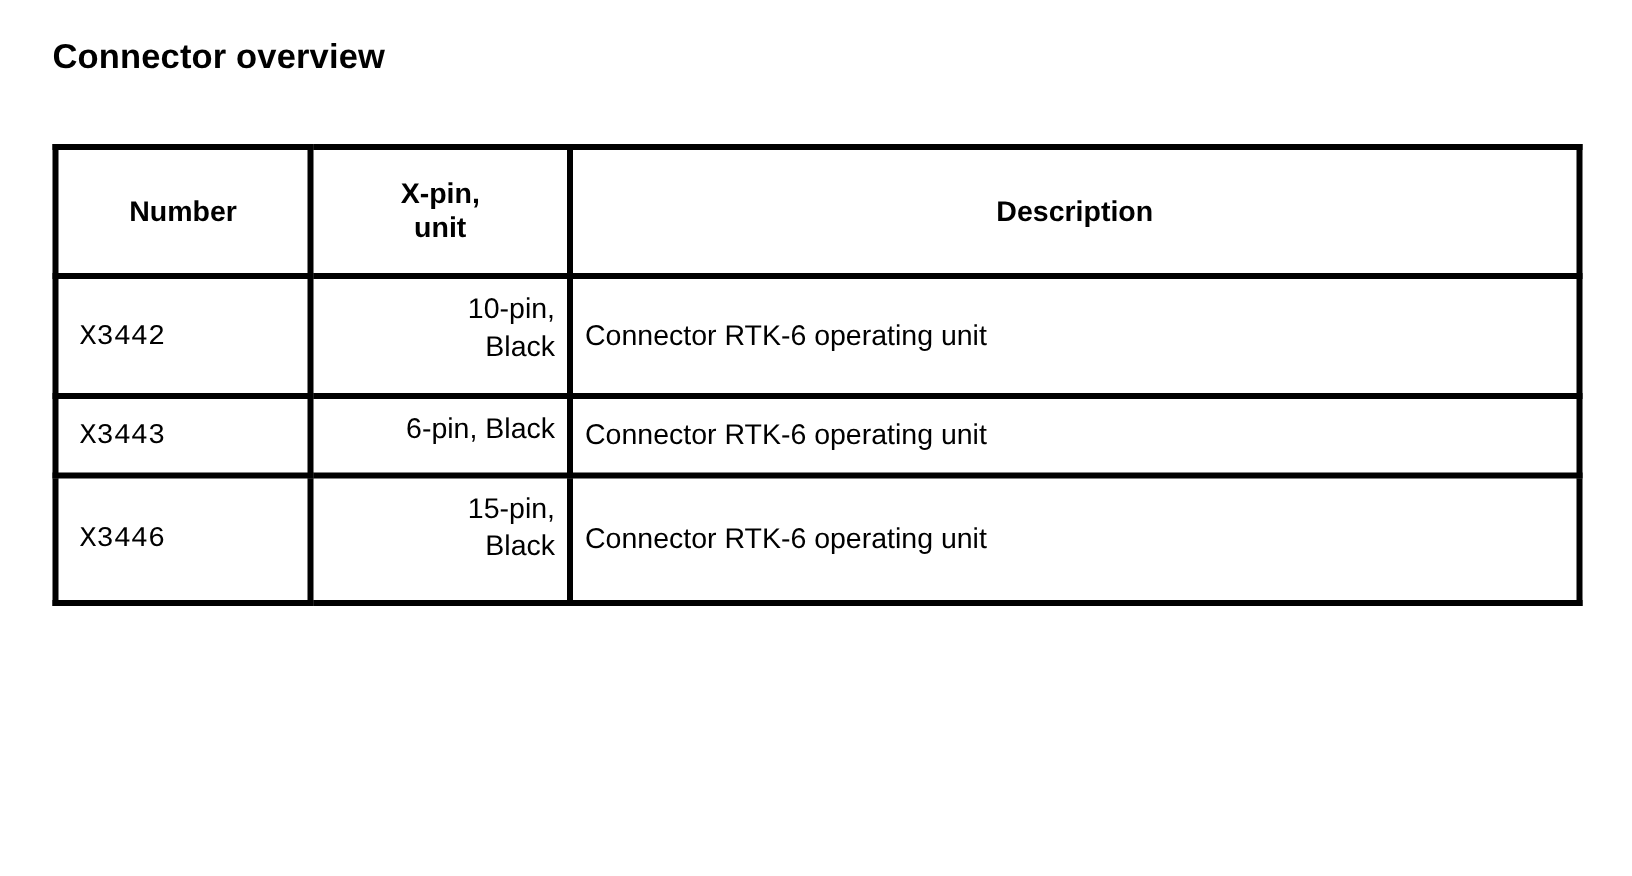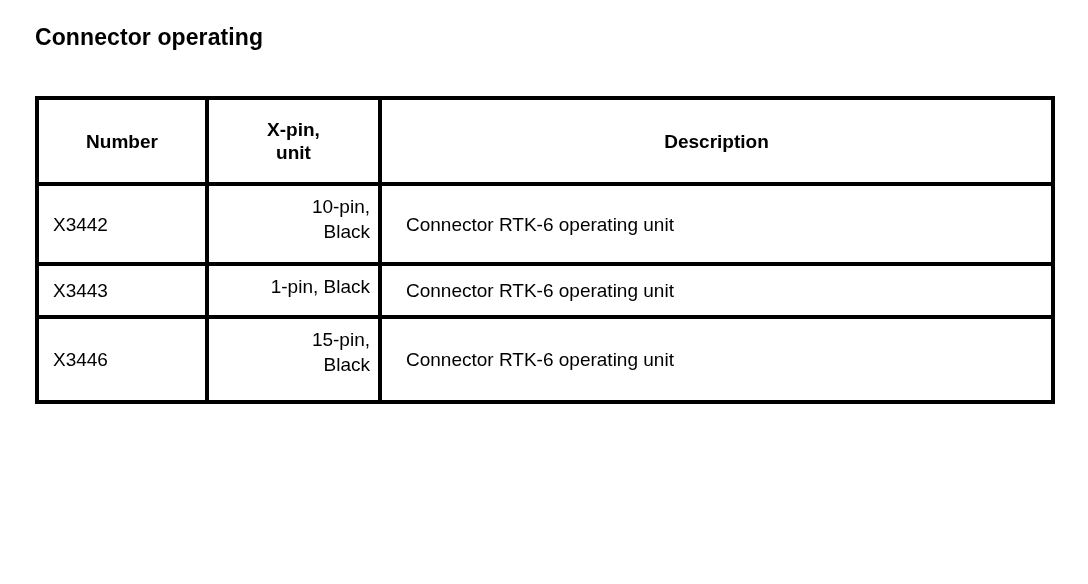--- a/index.html
+++ b/index.html
@@ -66,37 +66,37 @@
     padding: 0 6px;
   }
 
   
   .cell-number {
     vertical-align: middle;
     text-align: left;
     font-size: 19px;
     line-height: 23px;
   }
-  .cell-number .cell-inner { padding: 0 1px 0 14px; }
+  .cell-number .cell-inner { padding: 0 1px 0 14px; font-family: Liberation Mono, monospace; }
 
   .cell-xpin {
     vertical-align: top;
     text-align: right;
     font-size: 19px;
     line-height: 25px;
   }
   .cell-xpin .cell-inner { padding: 8px 8px 0 10px; }
 
   .cell-desc {
     vertical-align: middle;
     text-align: left;
     font-size: 19px;
     line-height: 23px;
   }
-  .cell-desc .cell-inner { padding: 0 0 0 8px; margin-left: 16px; }
+  .cell-desc .cell-inner { padding: 0 0 0 8px; }
 
   
   tr.row-h84 .cell-number,
   tr.row-h84 .cell-xpin,
   tr.row-h84 .cell-desc { height: 76px; }
 
   tr.row-h57 .cell-number,
   tr.row-h57 .cell-xpin,
   tr.row-h57 .cell-desc { height: 49px; }
 
@@ -110,21 +110,21 @@
 
   tr.row-h89 .cell-number,
   tr.row-h89 .cell-xpin,
   tr.row-h89 .cell-desc { height: 81px; }
 
   .nowrap { white-space: nowrap; }
 </style>
 </head>
 <body>
 
-<div class="page-title">Connector operating</div>
+<div class="page-title">Connector overview</div>
 
 <div class="table-wrap">
   <table class="connector-table">
     <colgroup>
       <col class="col-number">
       <col class="col-xpin">
       <col class="col-desc">
     </colgroup>
     <thead>
       <tr>
@@ -157,21 +157,21 @@
         <td class="cell-desc">
           <div class="cell-inner nowrap">Connector RTK-6 operating unit</div>
         </td>
       </tr>
 
       <tr class="row-h57">
         <td class="cell-number">
           <div class="cell-inner nowrap">X3443</div>
         </td>
         <td class="cell-xpin">
-          <div class="cell-inner nowrap">1-pin, Black</div>
+          <div class="cell-inner nowrap">6-pin, Black</div>
         </td>
         <td class="cell-desc">
           <div class="cell-inner nowrap">Connector RTK-6 operating unit</div>
         </td>
       </tr>
 
 
 
       <tr class="row-h89">
         <td class="cell-number">

